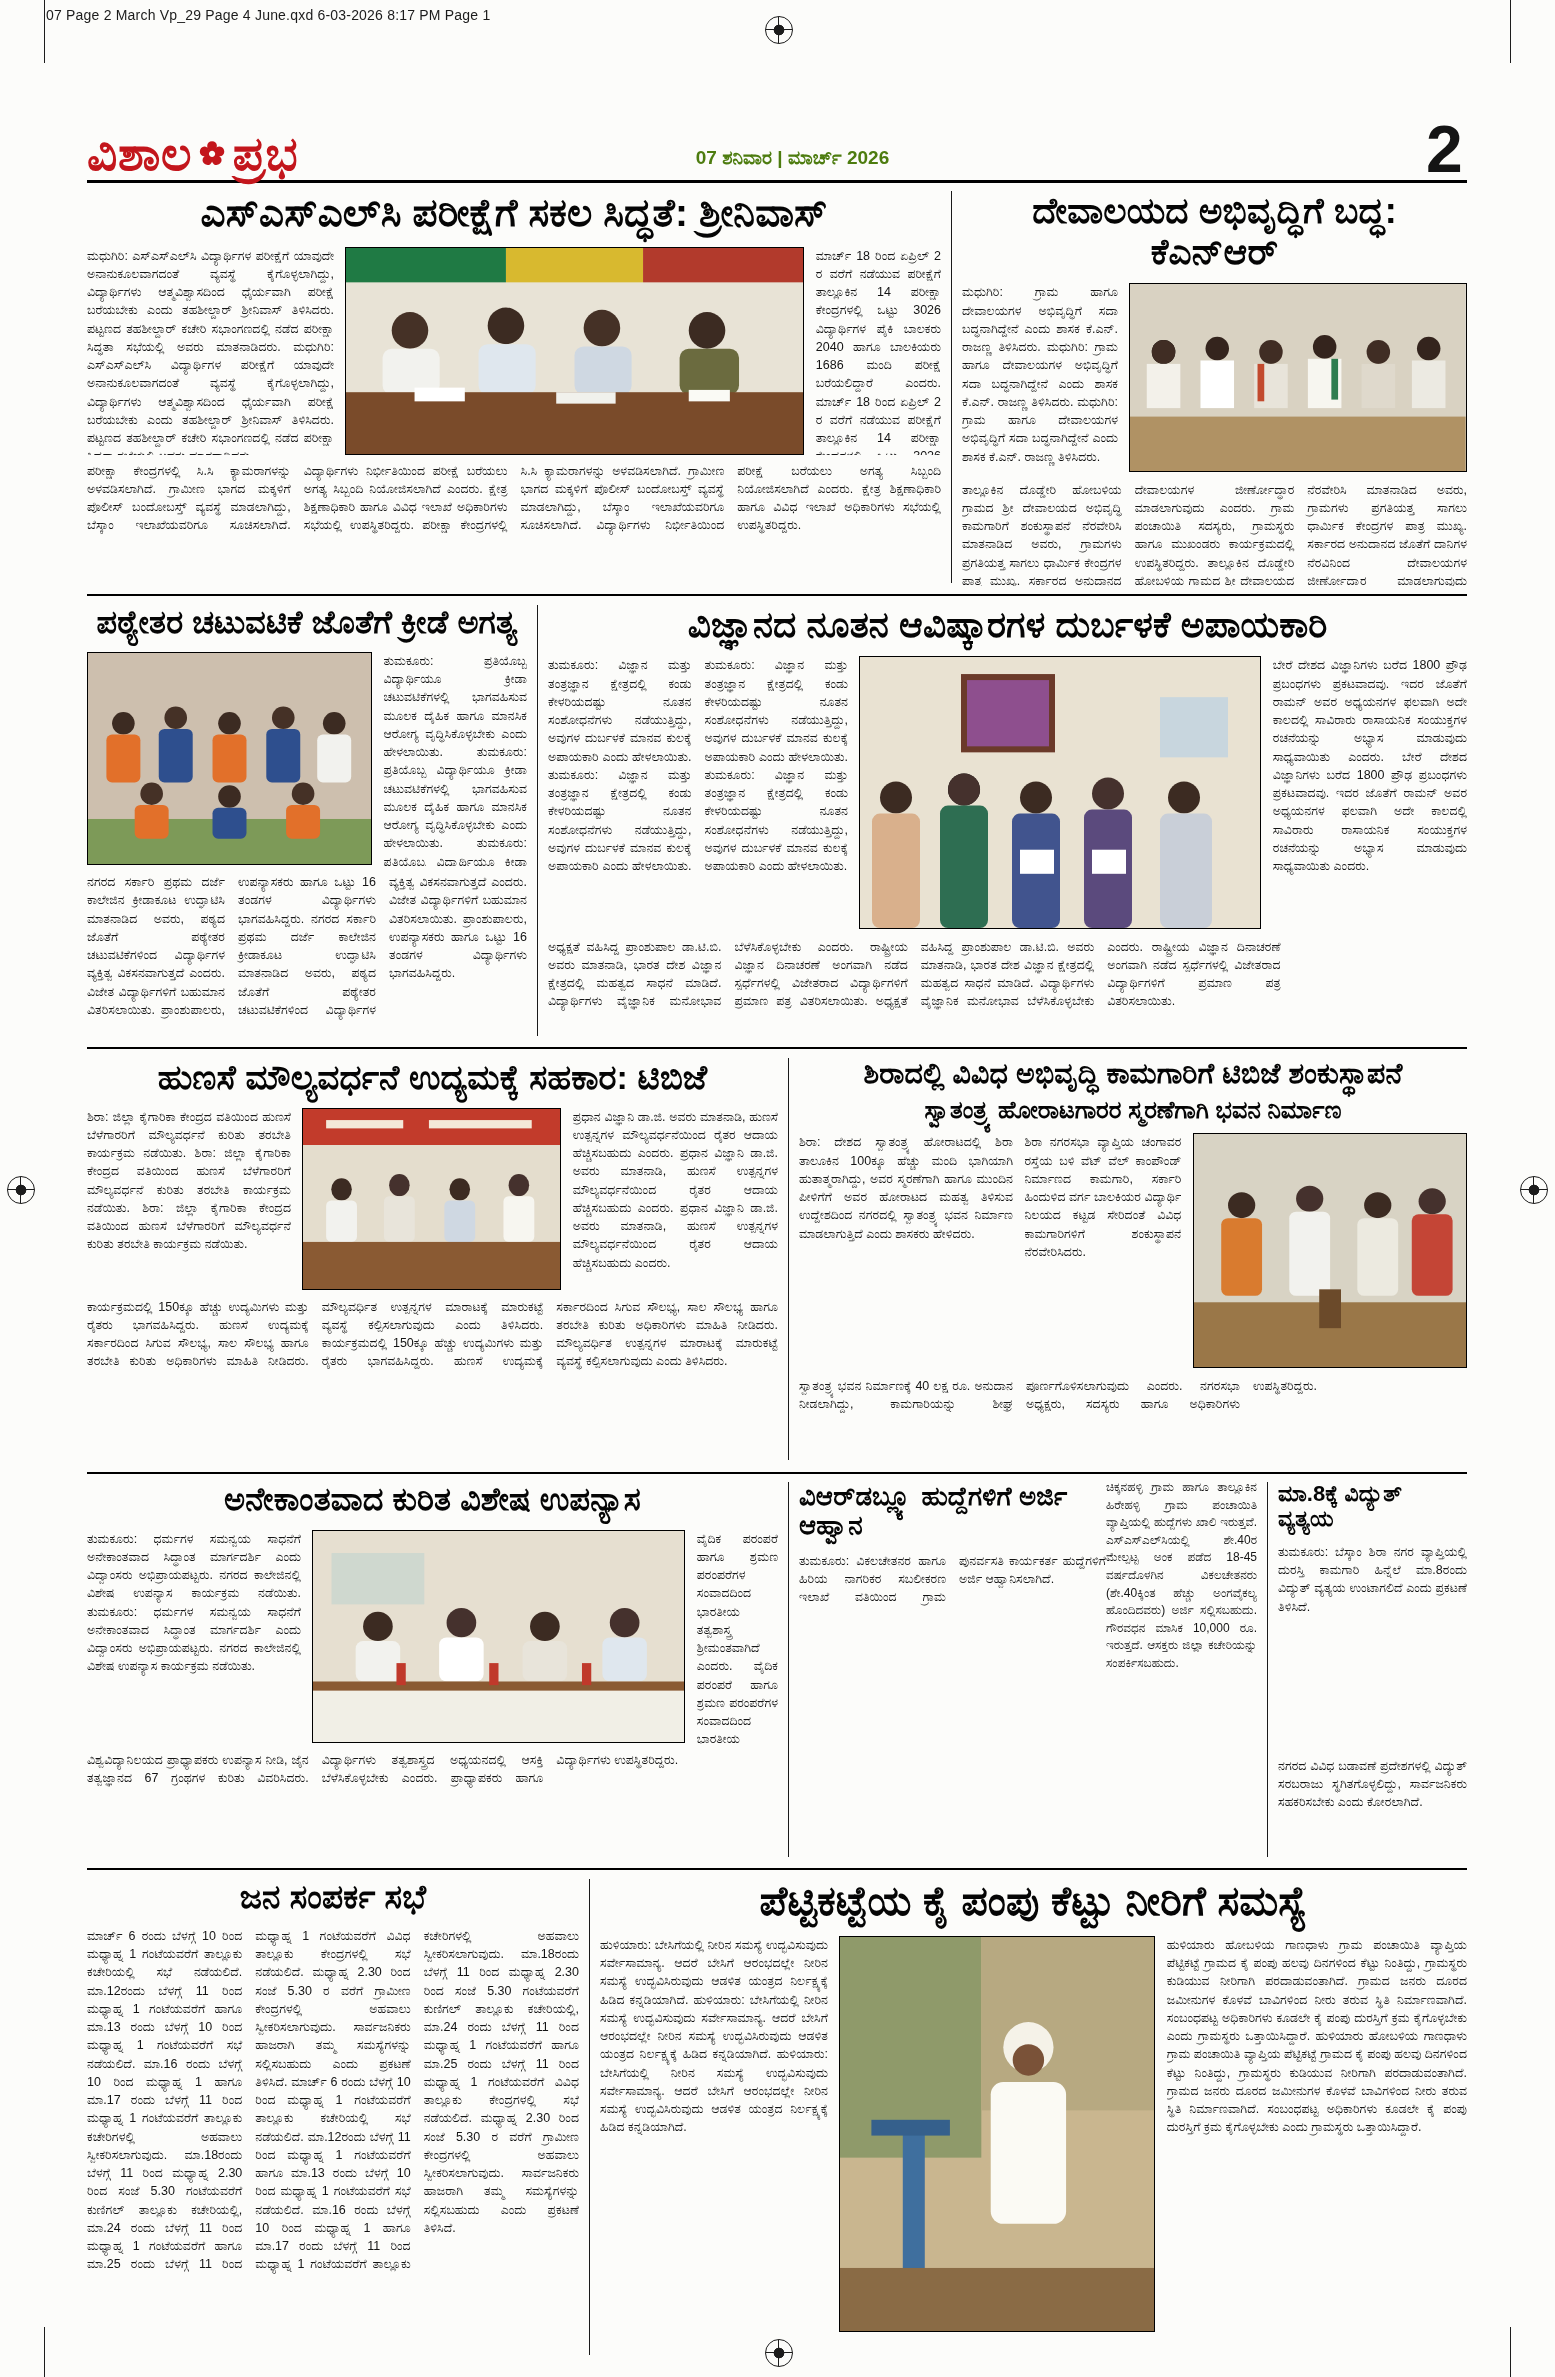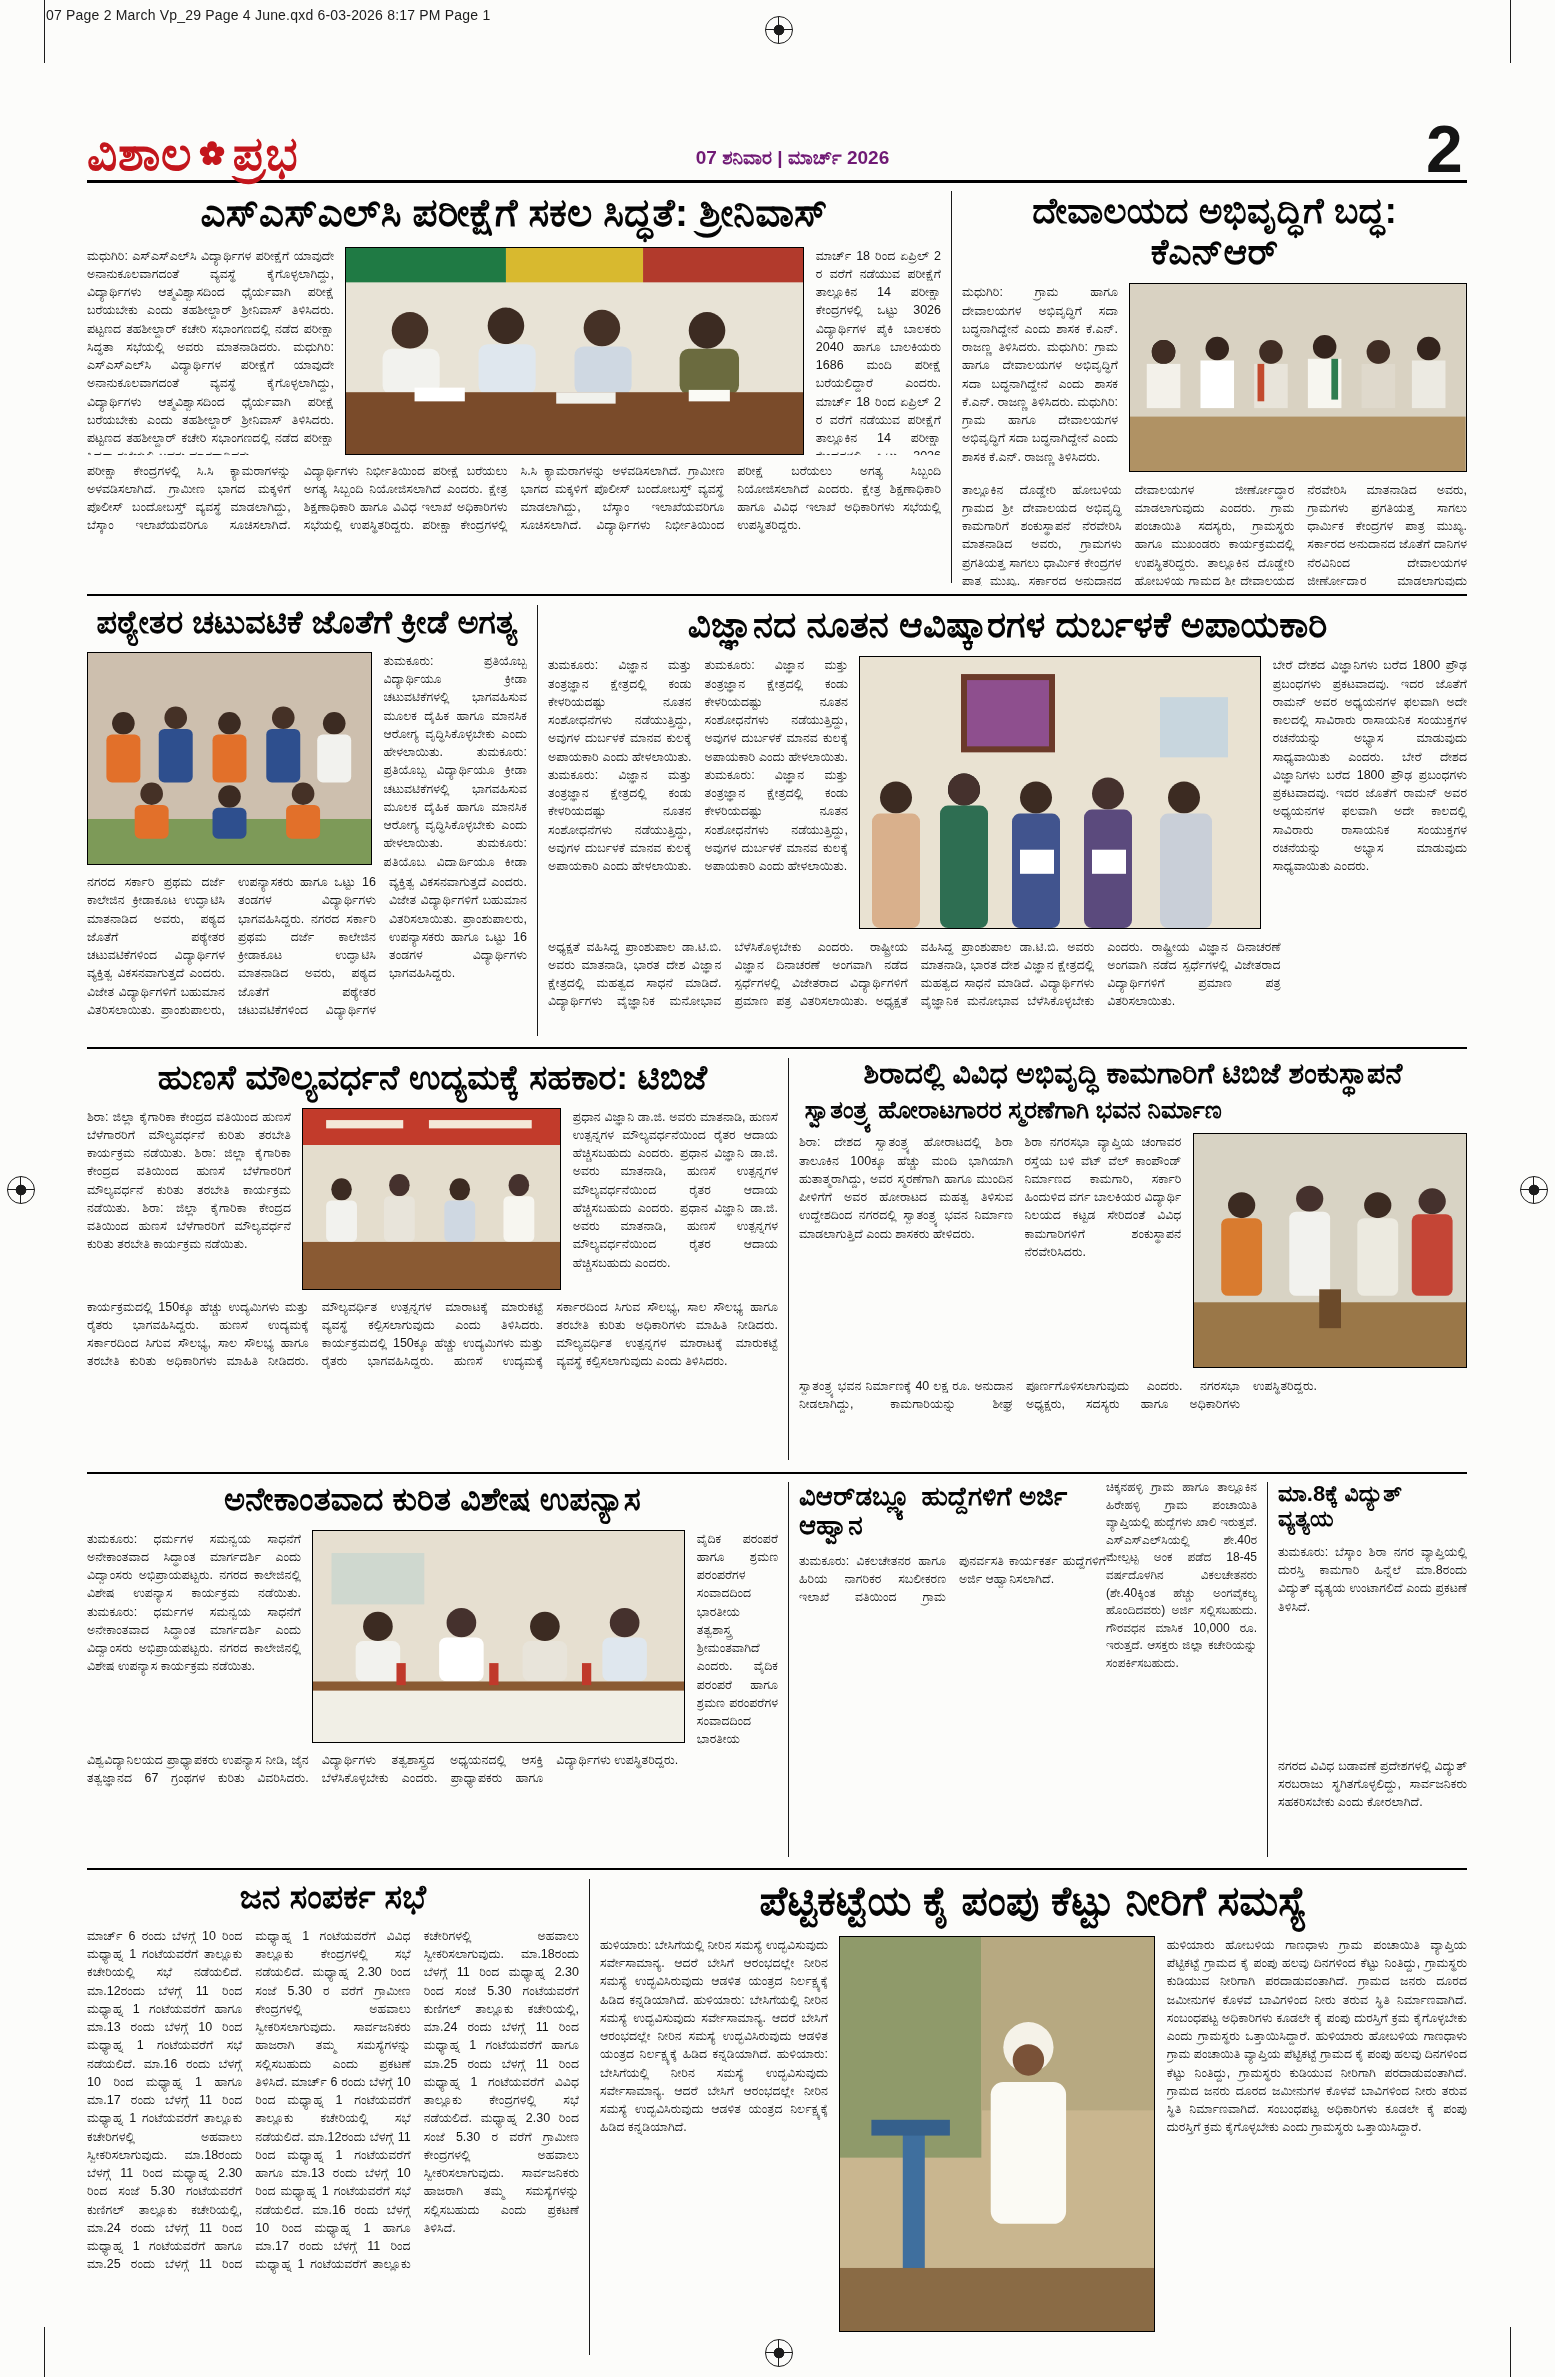--- a/index.html
+++ b/index.html
@@ -11,29 +11,29 @@
   .reg{position:absolute;width:26px;height:26px;border-radius:50%;border:1.4px solid #1c1c1c;
        background:
          linear-gradient(#1c1c1c,#1c1c1c) center/1.4px 100% no-repeat,
          linear-gradient(#1c1c1c,#1c1c1c) center/100% 1.4px no-repeat,
          radial-gradient(circle,#1c1c1c 0 5px,transparent 5.7px) center/100% 100% no-repeat}
   .content{position:absolute;left:87px;top:69px;width:1380px}
   
   .masthead{position:relative;height:108px;border-bottom:3.6px solid #000;display:flex;align-items:flex-end;padding-bottom:2.9px}
   .logo{font-weight:bold;font-size:47px;letter-spacing:0.7px;line-height:1;display:flex;align-items:center;gap:7.1px}
   .logo .orn{font-size:31px;line-height:1}
-  .dateline{position:absolute;left:50%;transform:translateX(-42%);bottom:11.4px;font-size:19px;font-weight:bold;color:#701a75;white-space:nowrap}
+  .dateline{position:absolute;left:50%;transform:translateX(-42%);bottom:11.4px;font-size:19px;font-weight:bold;color:#4d7c0f;white-space:nowrap}
   .pageno{margin-left:auto;font-size:66px;font-weight:bold;line-height:.85;padding-right:4.3px}
   
   .sec{display:flex;border-bottom:2.1px solid #000;padding:5.7px 0 8.6px;align-items:stretch}
   .sec:last-child{border-bottom:none}
   .vr{flex:none;width:0;border-left:1.4px solid #1a1a1a;margin:2.9px 10px}
   .article{overflow:hidden}
   .hl{font-weight:bold;text-align:center;line-height:1.12;margin:2.9px 5.7px 11.4px;letter-spacing:0.1px;color:#050505}
-  .sub{font-weight:bold;line-height:1.1;margin:-4.3px 5.7px 10px;color:#050505}
+  .sub{font-weight:bold;text-align:center;line-height:1.1;margin:-4.3px 5.7px 10px;color:#050505}
   .row{display:flex;gap:11.4px;margin-bottom:7.1px}
   .col,.cols{font-size:12.5px;line-height:1.46;text-align:justify;overflow:hidden;word-break:break-word}
   .cols{column-gap:13px}
   .photo{flex:none;border:1.4px solid #000;background:#ddd;overflow:hidden}
   .photo svg{display:block;width:100%;height:100%}
 </style>
 </head>
 <body>
 
 <div class="slug">07 Page 2 March Vp_29 Page 4 June.qxd  6-03-2026  8:17 PM  Page 1</div>

